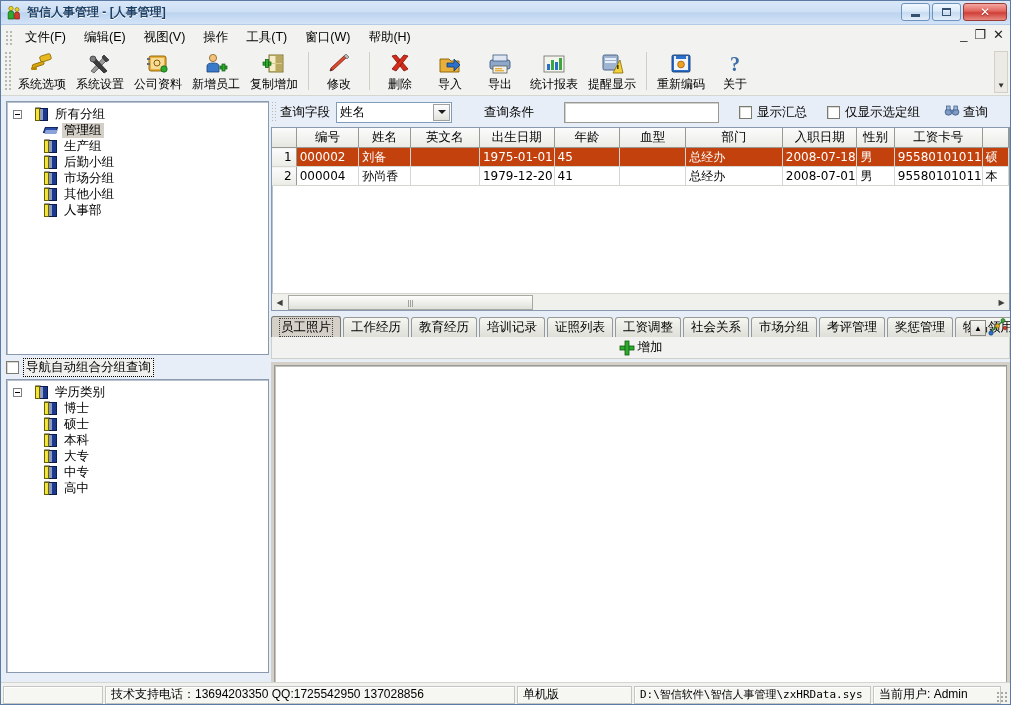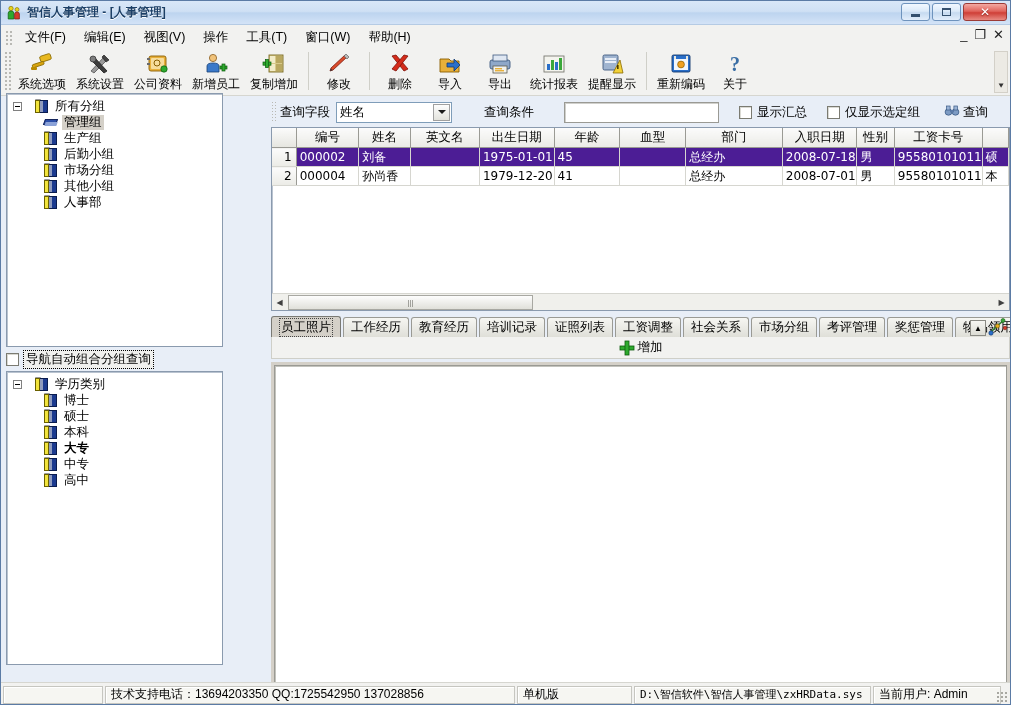--- a/index.html
+++ b/index.html
@@ -96,21 +96,21 @@
   .tb-sep { width: 1px; height: 38px; background: #cfcfc8; margin: 3px 5px 0 5px; }
   .tb-overflow {
     position: absolute; right: 2px; top: 2px; width: 14px; height: 42px;
     background: #eceae4; border: 1px solid #d3d0c8;
     display: flex; align-items: flex-end; justify-content: center;
     font-size: 9px; color: #333; cursor: pointer;
   }
 
   
   .leftpanel {
-    position: absolute; left: 5px; top: 92px; width: 217px; height: 575px;
+    position: absolute; left: 5px; top: 100px; width: 263px; height: 575px;
   }
   .tree-box {
     background: #fff; border: 1px solid #8a9aae;
     box-shadow: inset 1px 1px 0 #b9c3d0;
     overflow: hidden; position: relative;
   }
   .tree-box.top { height: 254px; }
   .navcheck {
     height: 19px; margin-top: 3px; margin-bottom: 2px;
     display: flex; align-items: center; gap: 4px; font-size: 12.5px;
@@ -218,21 +218,21 @@
   table.grid td {
     height: 19px; border-right: 1px solid #d6d6d0; border-bottom: 1px solid #d6d6d0;
     font-size: 12px; color: #000; padding: 0 3px; white-space: nowrap; overflow: hidden;
     font-family: "DejaVu Sans", "Liberation Sans", sans-serif;
   }
   table.grid td.rn {
     text-align: right; padding-right: 4px;
     background: linear-gradient(to bottom,#fbfbfb,#ebebe6);
     border-right: 1px solid #9a9a94; color:#000;
   }
-  table.grid tr.sel td { background: #4c1d95; color: #fff; }
+  table.grid tr.sel td { background: #c2410c; color: #fff; }
   table.grid tr.sel td.rn { background: linear-gradient(to bottom,#fbfbfb,#ebebe6); color:#000; }
   .grid-hscroll {
     position: absolute; left: 0; right: 0; bottom: 0; height: 17px;
     background: #f0f0ec; border-top: 1px solid #d6d6d0;
     display: flex; align-items: center;
   }
   .hs-arrow {
     width: 15px; height: 15px; display: flex; align-items: center; justify-content: center;
     font-size: 8px; color: #404040; cursor: pointer;
   }
@@ -651,21 +651,21 @@
         <div class="tnode" style="padding-left:14px;">
           <span class="dots"></span>
           <span class="ico-folder">
               <i class="g"></i>
               <i class="y"></i>
               <i class="b"></i>
               <i class="w"></i>
             </span>
           <span class="lbl">本科</span>
         </div>
-        <div class="tnode" style="padding-left:14px;font-weight:bold;">
+        <div class="tnode" style="padding-left:14px;">
           <span class="dots"></span>
           <span class="ico-folder">
               <i class="g"></i>
               <i class="y"></i>
               <i class="b"></i>
               <i class="w"></i>
             </span>
           <span class="lbl">大专</span>
         </div>
         <div class="tnode" style="padding-left:14px;">

